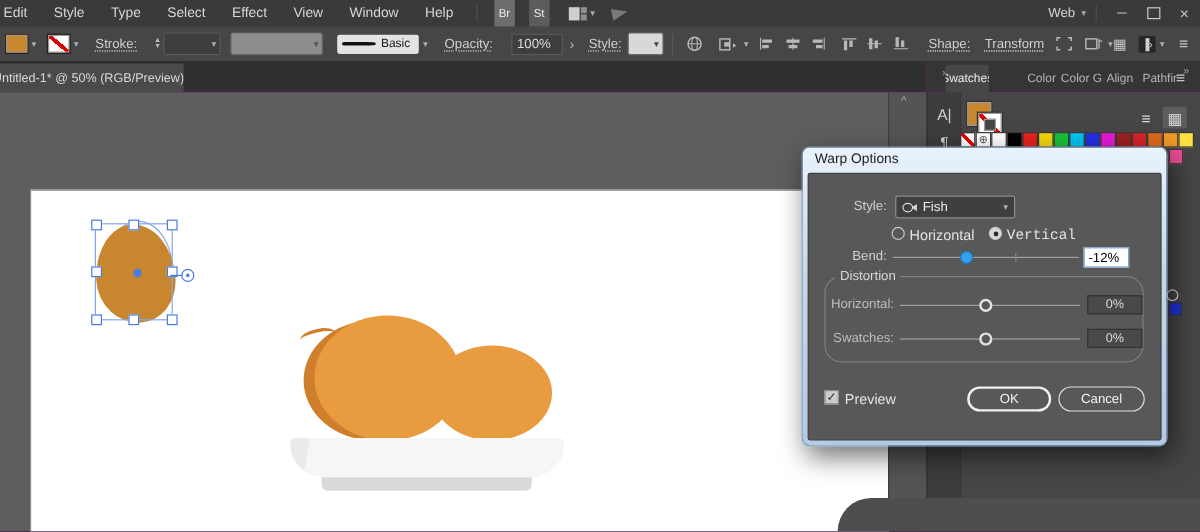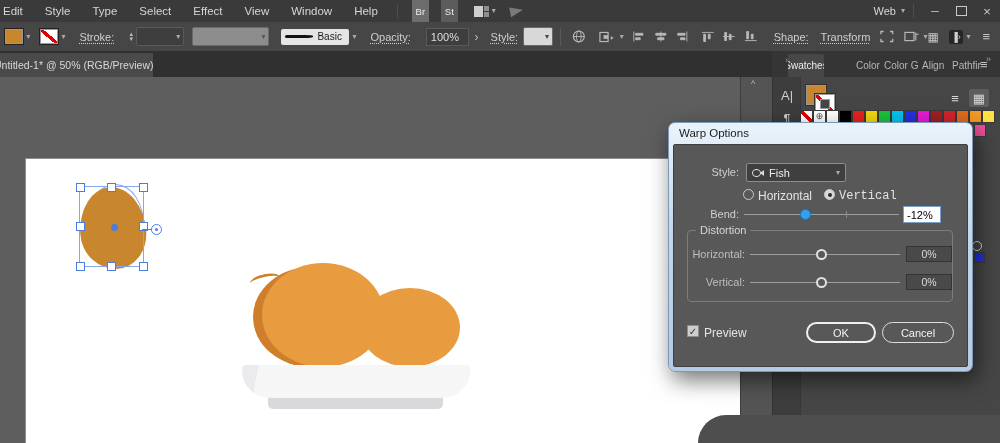--- a/index.html
+++ b/index.html
@@ -103,21 +103,21 @@
   .radio{position:absolute;width:11px;height:11px;border-radius:50%;border:1px solid #c9c9c9;background:#585858;box-sizing:border-box;}
   .radio.selected{background:#d9d9d9;}
   .radio.selected::after{content:"";position:absolute;left:2.5px;top:2.5px;width:4px;height:4px;border-radius:50%;background:#2b2b2b;}
   .rlabel{position:absolute;color:#e3e3e3;font-size:12px;}
   .track{position:absolute;height:1px;background:#9f9f9f;}
   .tick{position:absolute;width:1px;height:7px;background:#8a8a8a;}
   .thumb{position:absolute;width:11px;height:11px;border-radius:50%;box-sizing:border-box;}
   .thumb.filled{background:#35a0ee;border:1px solid #1f74b8;}
   .thumb.hollow{background:#585858;border:2px solid #e2e2e2;}
   #bend-input{position:absolute;left:229px;top:61px;width:38px;height:17px;background:#fff;border:1px solid #7aa0c8;color:#000;font-size:11px;display:flex;align-items:center;padding:0 3px;box-sizing:border-box;}
-  #fieldset{position:absolute;left:13px;top:85px;width:264px;height:70px;border:1px solid #7d7d7d;border-radius:4px;}
+  #fieldset{position:absolute;left:13px;top:85px;width:264px;height:70px;border:1px solid #7d7d7d;border-radius:14px;}
   #legend{position:absolute;left:8px;top:-7px;background:#585858;padding:0 4px;color:#d6d6d6;font-size:11px;}
   .dimval{position:absolute;width:46px;height:16px;background:#494949;border:1px solid #343434;color:#d9d9d9;font-size:10.5px;display:flex;align-items:center;justify-content:center;box-sizing:border-box;}
   #chk{position:absolute;left:13px;top:180px;width:12px;height:12px;background:#cdcdcd;border:1px solid #8e8e8e;color:#333;font-size:10px;line-height:11px;text-align:center;box-sizing:border-box;}
   .pillbtn{position:absolute;height:21px;border-radius:11px;background:transparent;color:#f3f3f3;font-size:11px;display:flex;align-items:center;justify-content:center;box-sizing:border-box;}
   #btn-ok{left:132px;top:177px;width:70px;border:2px solid #f0f0f0;}
   #btn-cancel{left:208px;top:177px;width:72px;border:1.5px solid #dedede;}
 
   .clipped-swatch{position:absolute;border:1px solid #3a3a3a;box-sizing:border-box;}
   svg{display:block;}
 </style>
@@ -332,21 +332,21 @@
       <span class="tick" style="left:172px;top:66px;"></span>
       <span class="thumb filled" style="left: 126px; top: 64px; background: rgb(53, 160, 238);"></span>
       <div id="bend-input">-12%</div>
 
       <div id="fieldset">
         <span id="legend">Distortion</span>
         <span class="dlbl" style="left:-8px;top:17px;width:65px;color:#bdbdbd;">Horizontal:</span>
         <span class="track" style="left:62px;top:23px;width:150px;"></span>
         <span class="thumb hollow" style="left:128px;top:18px;"></span>
         <span class="dimval" style="left:218px;top:15px;">0%</span>
-        <span class="dlbl" style="left:-8px;top:45px;width:65px;color:#bdbdbd;">Vertical:</span>
+        <span class="dlbl" style="left:-8px;top:45px;width:65px;color:#bdbdbd;">Swatches:</span>
         <span class="track" style="left:62px;top:51px;width:150px;"></span>
         <span class="thumb hollow" style="left:128px;top:46px;"></span>
         <span class="dimval" style="left:218px;top:43px;">0%</span>
       </div>
 
       <span id="chk">✓</span>
       <span class="rlabel" style="left:30px;top:181px;">Preview</span>
       <div class="pillbtn" id="btn-ok">OK</div>
       <div class="pillbtn" id="btn-cancel">Cancel</div>
     </div>

